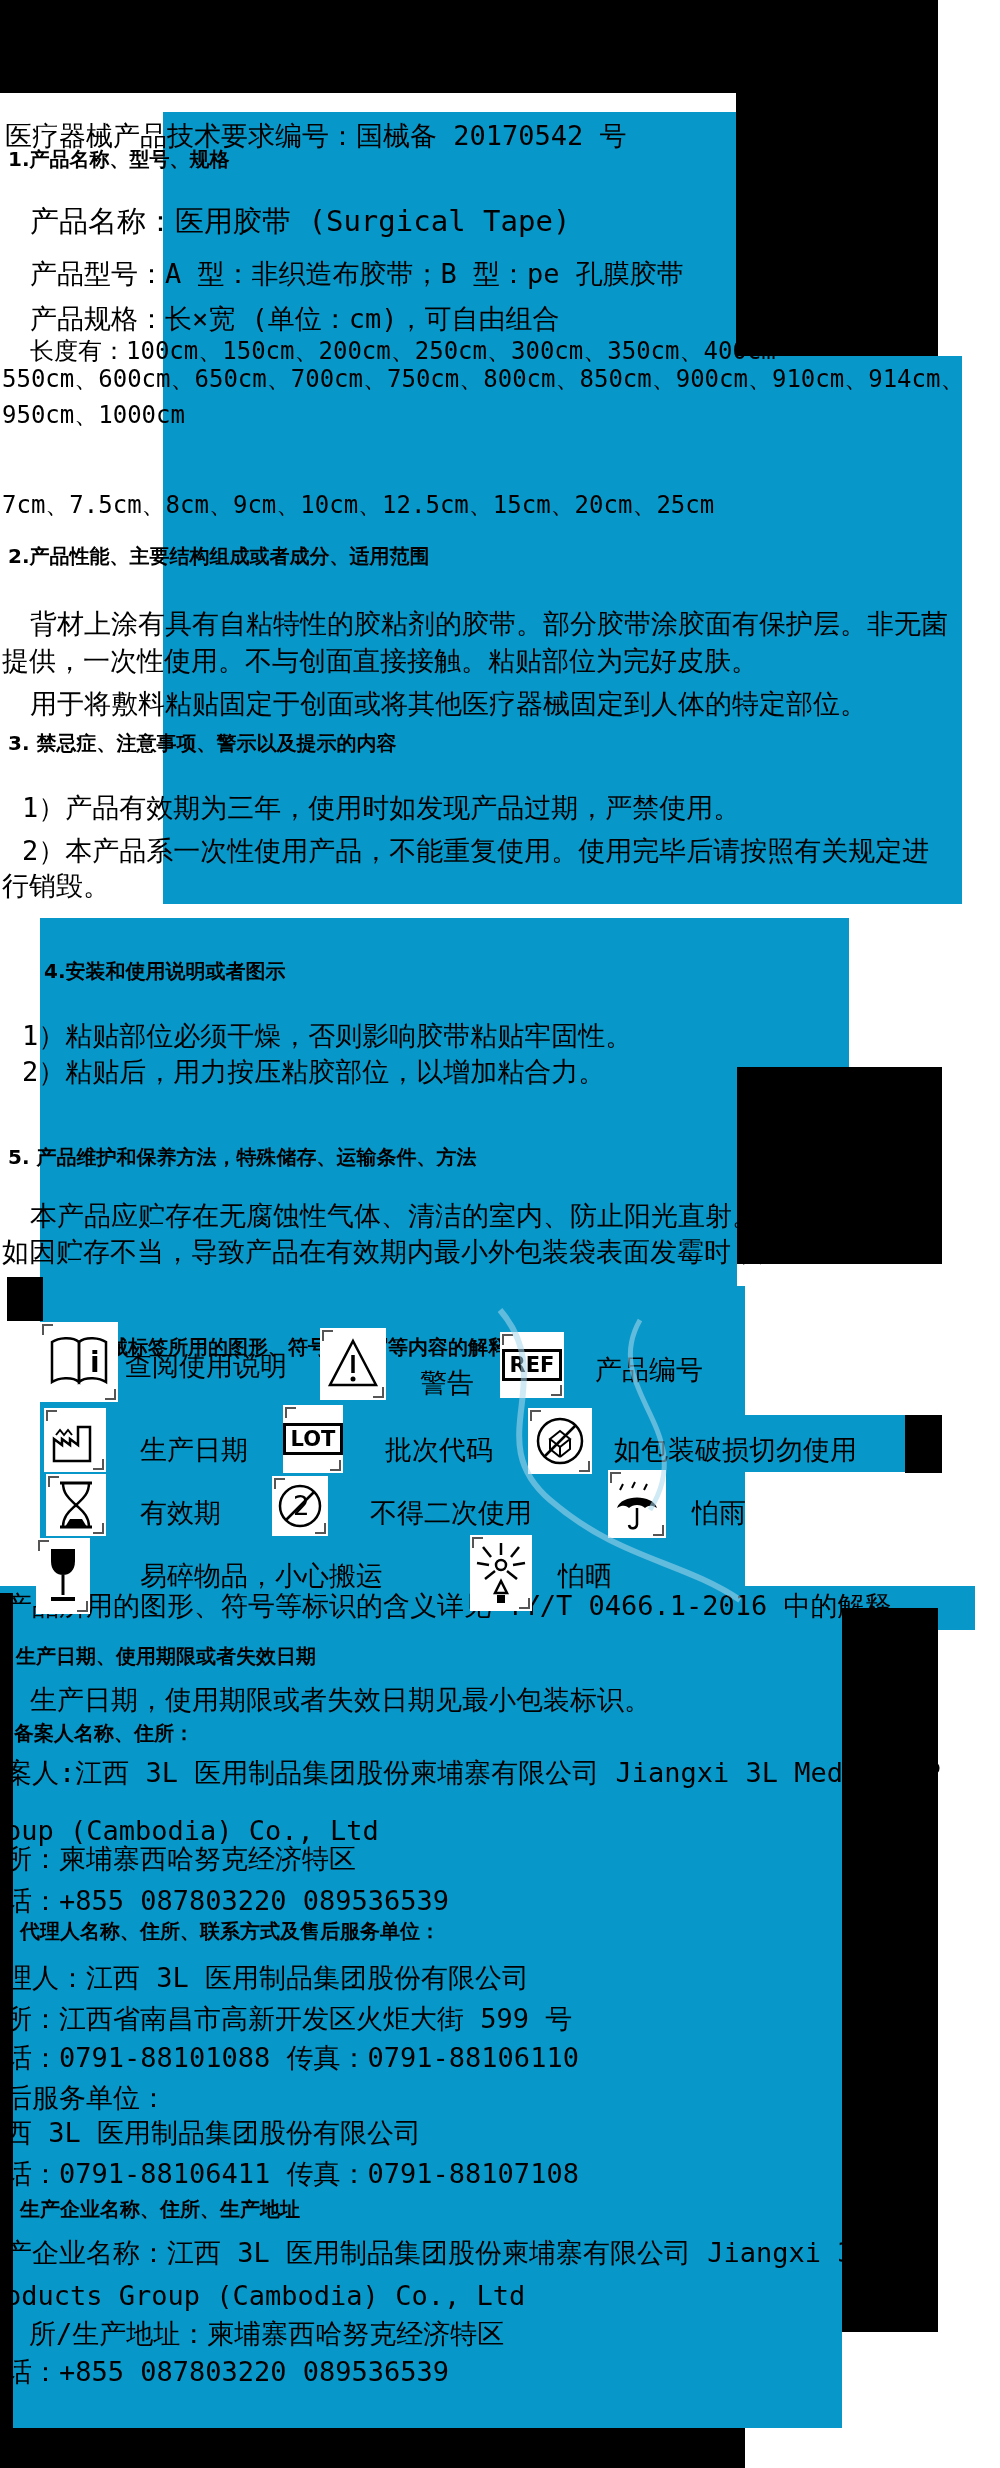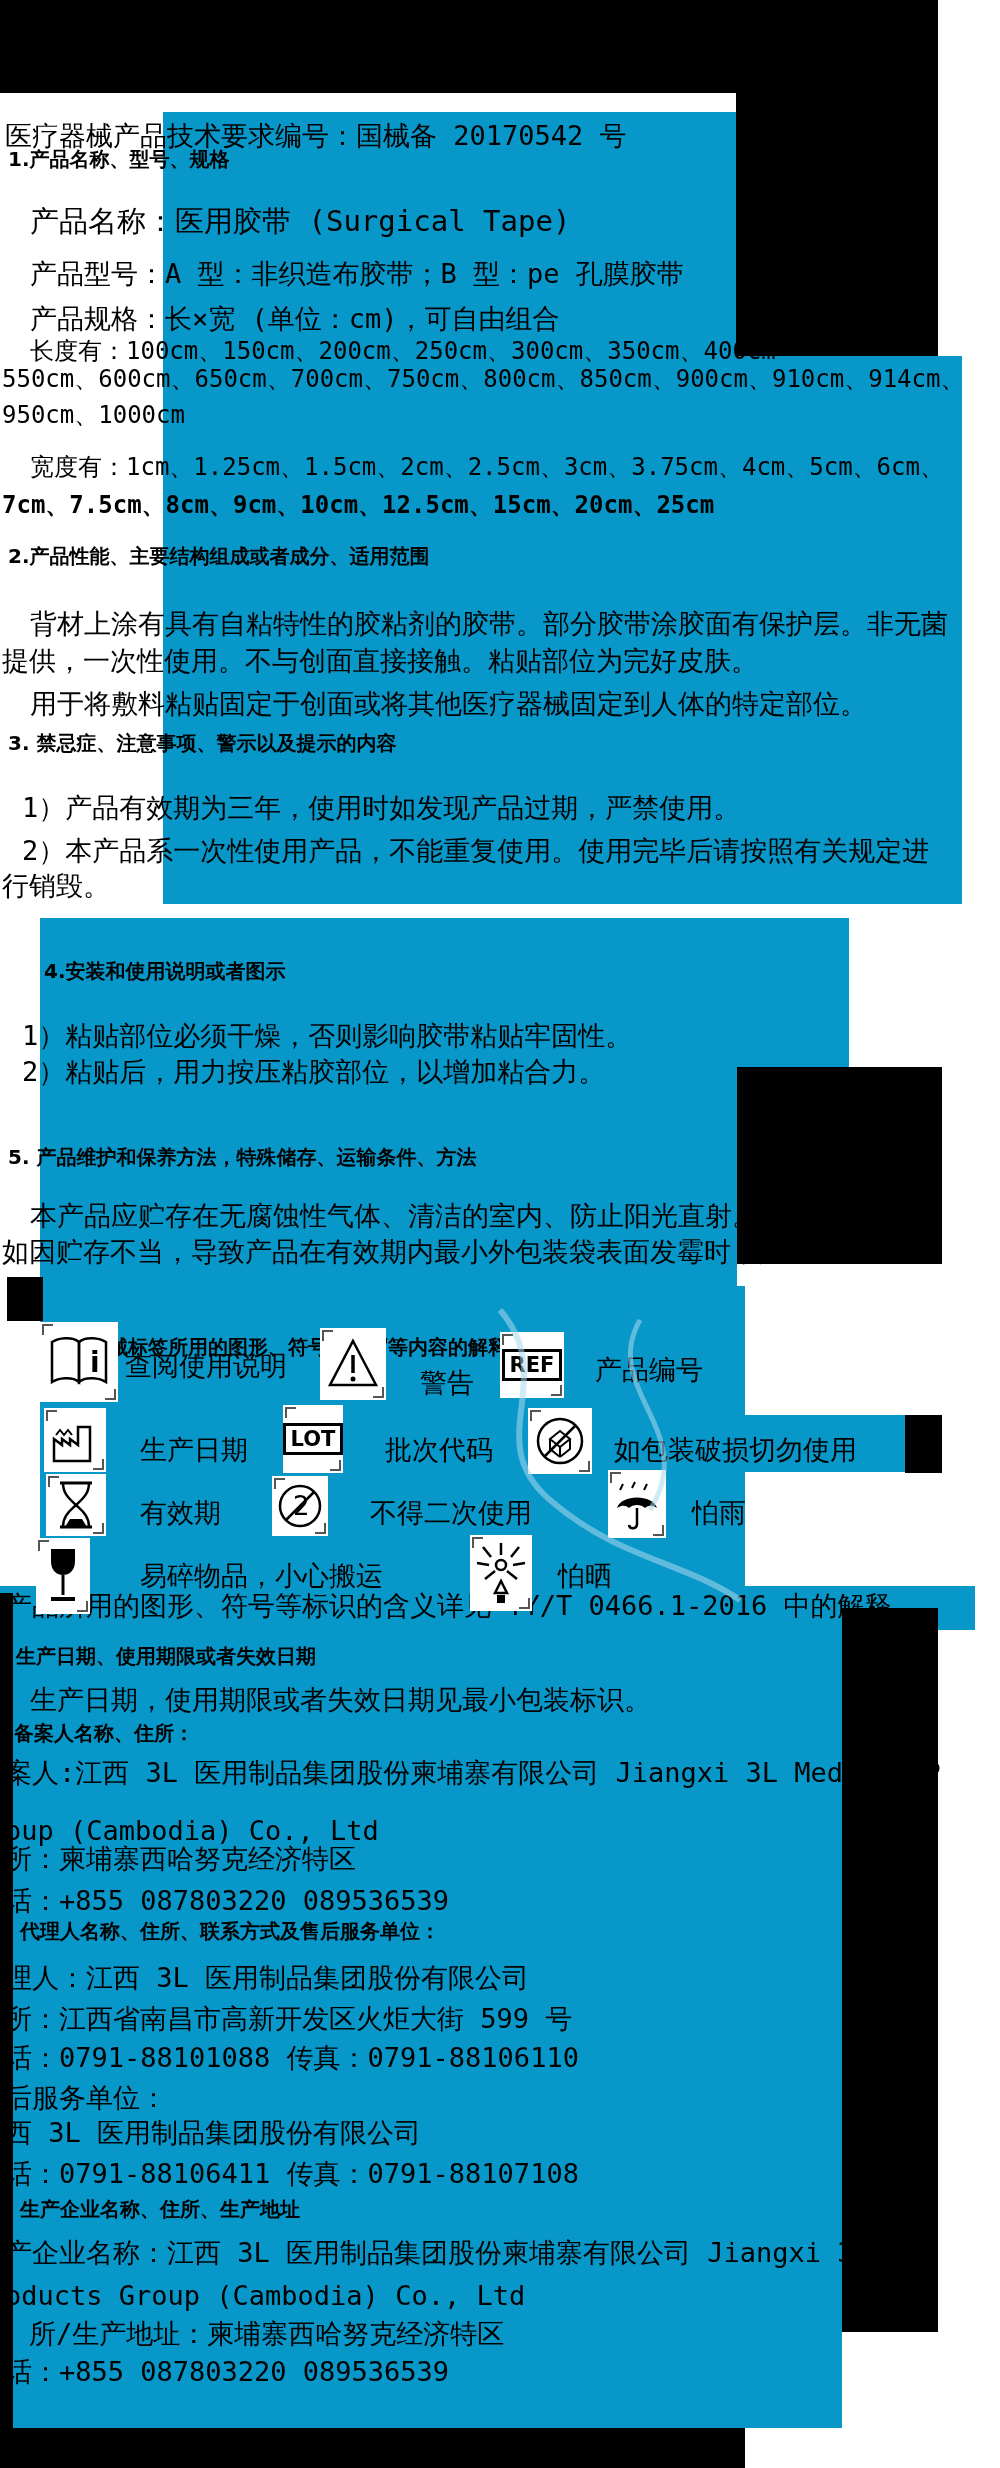--- a/index.html
+++ b/index.html
@@ -37,22 +37,21 @@
   <div class="hl" style="left:13px;top:1630px;width:829px;height:798px;"></div>
 
   <div class="line" style="left:5px;top:80px;margin-top:40px;">医疗器械产品技术要求编号：国械备 20170542 号</div>
   <div class="line h" style="left:8px;top:148px;">1.产品名称、型号、规格</div>
   <div class="line big" style="left:30px;top:205px;">产品名称：医用胶带 (Surgical Tape)</div>
   <div class="line" style="left:30px;top:258px;">产品型号：A 型：非织造布胶带；B 型：pe 孔膜胶带</div>
   <div class="line" style="left:30px;top:303px;">产品规格：长×宽 (单位：cm)，可自由组合</div>
   <div class="line fs24" style="left:30px;top:338px;">长度有：100cm、150cm、200cm、250cm、300cm、350cm、400cm</div>
   <div class="line fs24" style="left:2px;top:366px;">550cm、600cm、650cm、700cm、750cm、800cm、850cm、900cm、910cm、914cm、</div>
   <div class="line fs24" style="left:2px;top:402px;">950cm、1000cm</div>
-  <div class="line fs24" style="left:30px;top:454px;">宽度有：1cm、1.25cm、1.5cm、2cm、2.5cm、3cm、3.75cm、4cm、5cm、6cm、</div>
-  <div class="line fs24" style="left:2px;top:492px;font-weight:bold;">7cm、7.5cm、8cm、9cm、10cm、12.5cm、15cm、20cm、25cm</div>
+  <div class="line fs24" style="left:2px;top:492px;">7cm、7.5cm、8cm、9cm、10cm、12.5cm、15cm、20cm、25cm</div>
 
   <div class="line h" style="left:8px;top:545px;">2.产品性能、主要结构组成或者成分、适用范围</div>
   <div class="line" style="left:30px;top:608px;">背材上涂有具有自粘特性的胶粘剂的胶带。部分胶带涂胶面有保护层。非无菌</div>
   <div class="line" style="left:2px;top:645px;">提供，一次性使用。不与创面直接接触。粘贴部位为完好皮肤。</div>
   <div class="line" style="left:30px;top:688px;">用于将敷料粘贴固定于创面或将其他医疗器械固定到人体的特定部位。</div>
 
   <div class="line h" style="left:8px;top:732px;">3.  禁忌症、注意事项、警示以及提示的内容</div>
   <div class="line" style="left:22px;top:792px;">1）产品有效期为三年，使用时如发现产品过期，严禁使用。</div>
   <div class="line" style="left:22px;top:835px;">2）本产品系一次性使用产品，不能重复使用。使用完毕后请按照有关规定进</div>
   <div class="line" style="left:2px;top:870px;">行销毁。</div>

